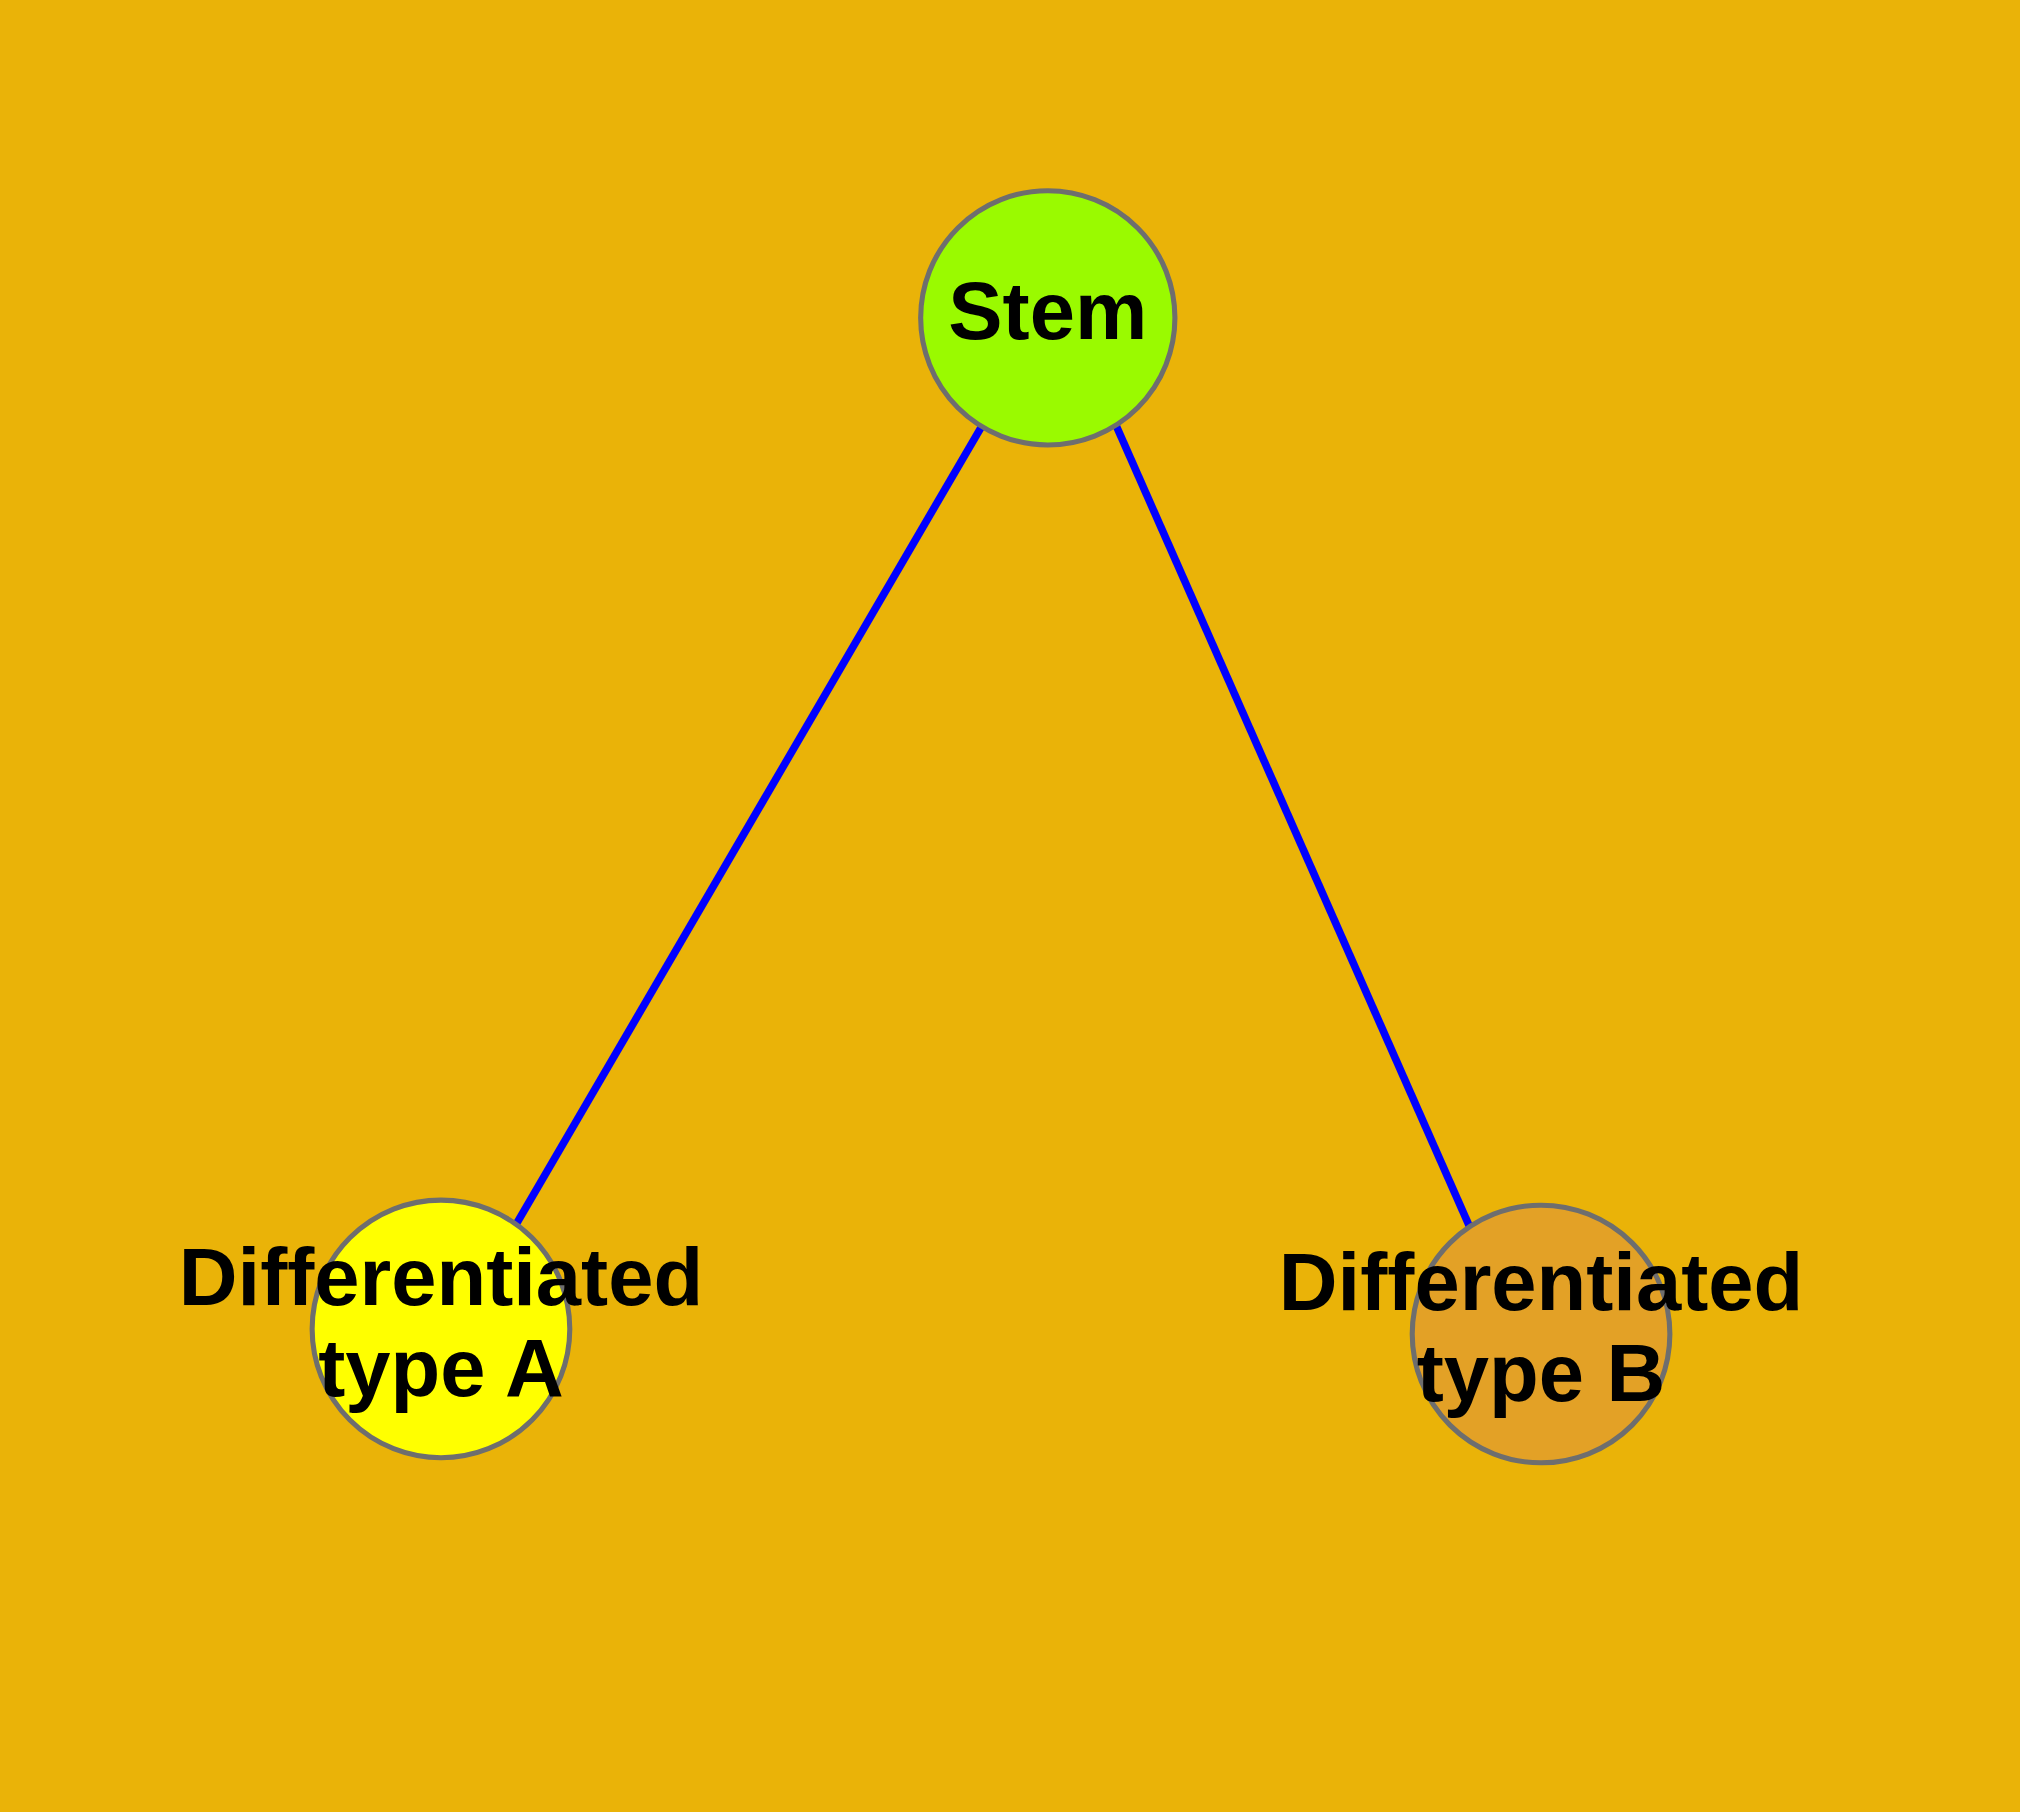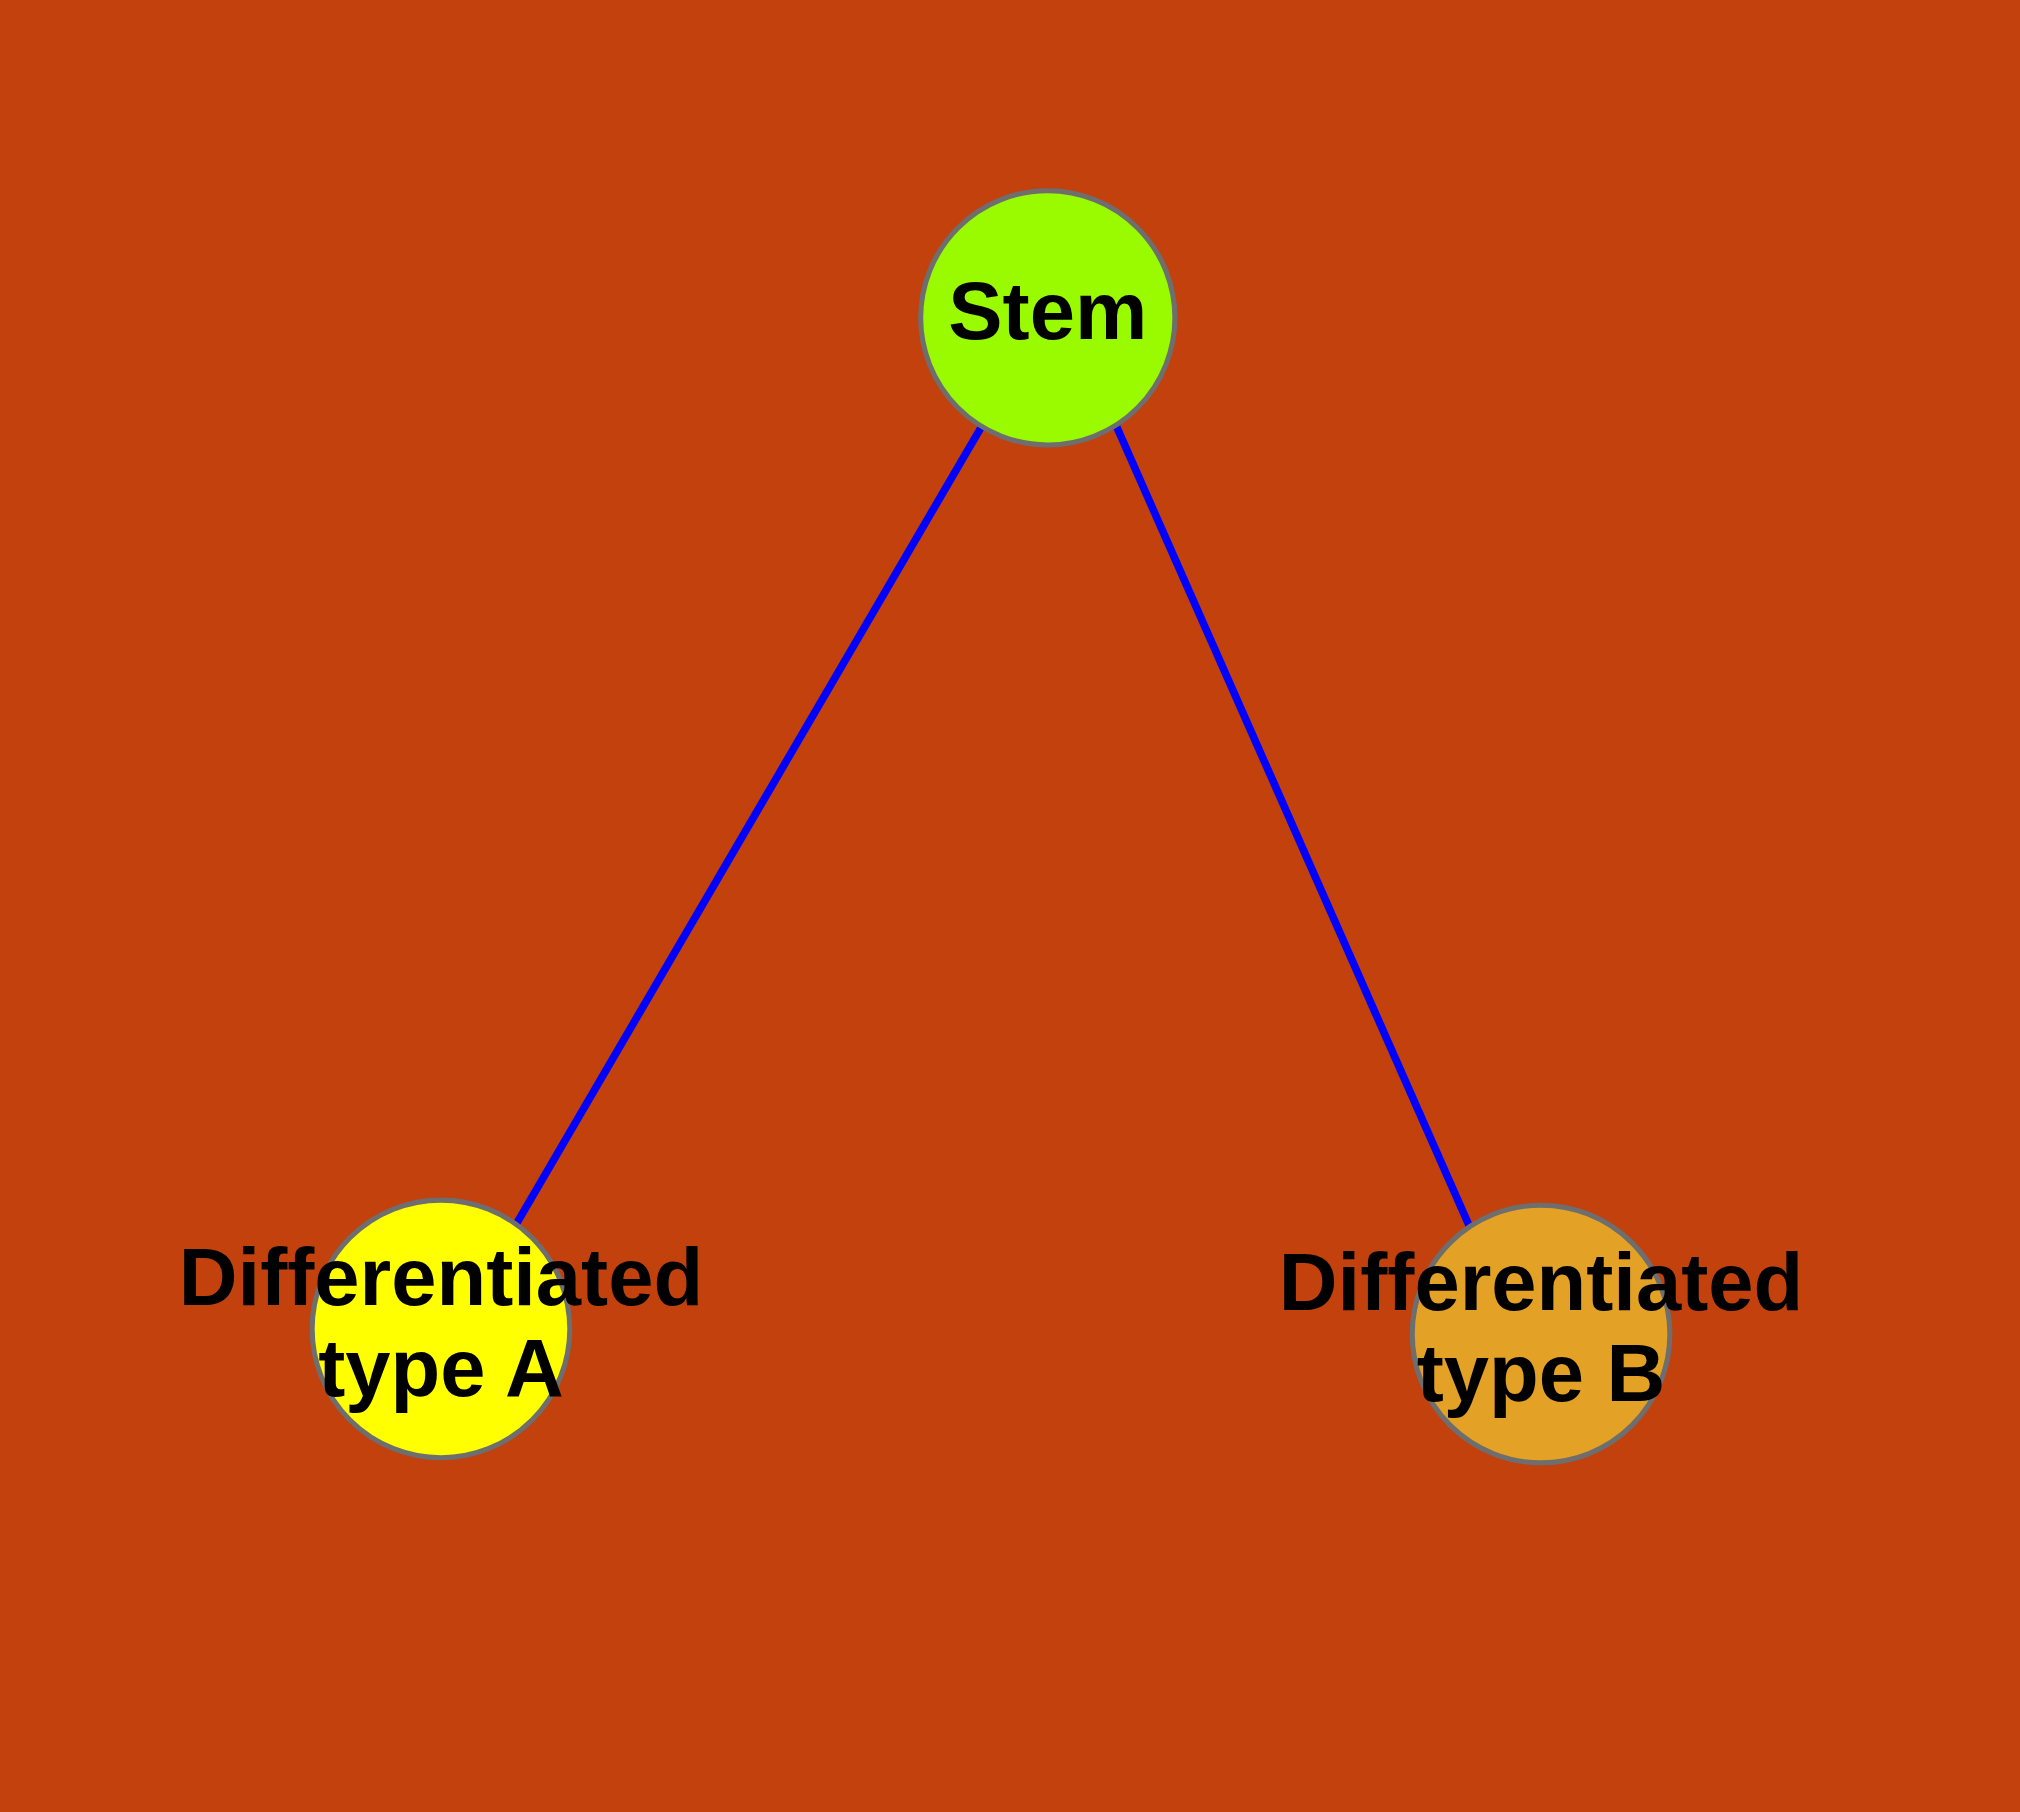--- a/index.html
+++ b/index.html
@@ -41,21 +41,21 @@
     text-anchor: middle;
     dominant-baseline: middle;
   }
   .node-label-lg {
     font-size: 96px;
   }
 </style>
 </head>
 <body>
 
-<div id="canvas" style="background: #c2410c;">
+<div id="canvas" style="background: #eab308;">
   <svg id="graph-svg" viewBox="0 0 2384 2138">
 
     <g>
       <line class="edge-line" id="edge-0" x1="1158" y1="503" x2="609" y2="1444" stroke="#0000ff" stroke-width="9"></line>
       <line class="edge-line" id="edge-1" x1="1317" y1="503" x2="1734" y2="1448" stroke="#0000ff" stroke-width="9"></line>
     </g>
 
     <g>
       <g>
         <circle class="node-circle" id="node-circle-0" cx="1236" cy="375" r="150" fill="#9afa00" stroke="#6e6e6e" stroke-width="6"></circle>

